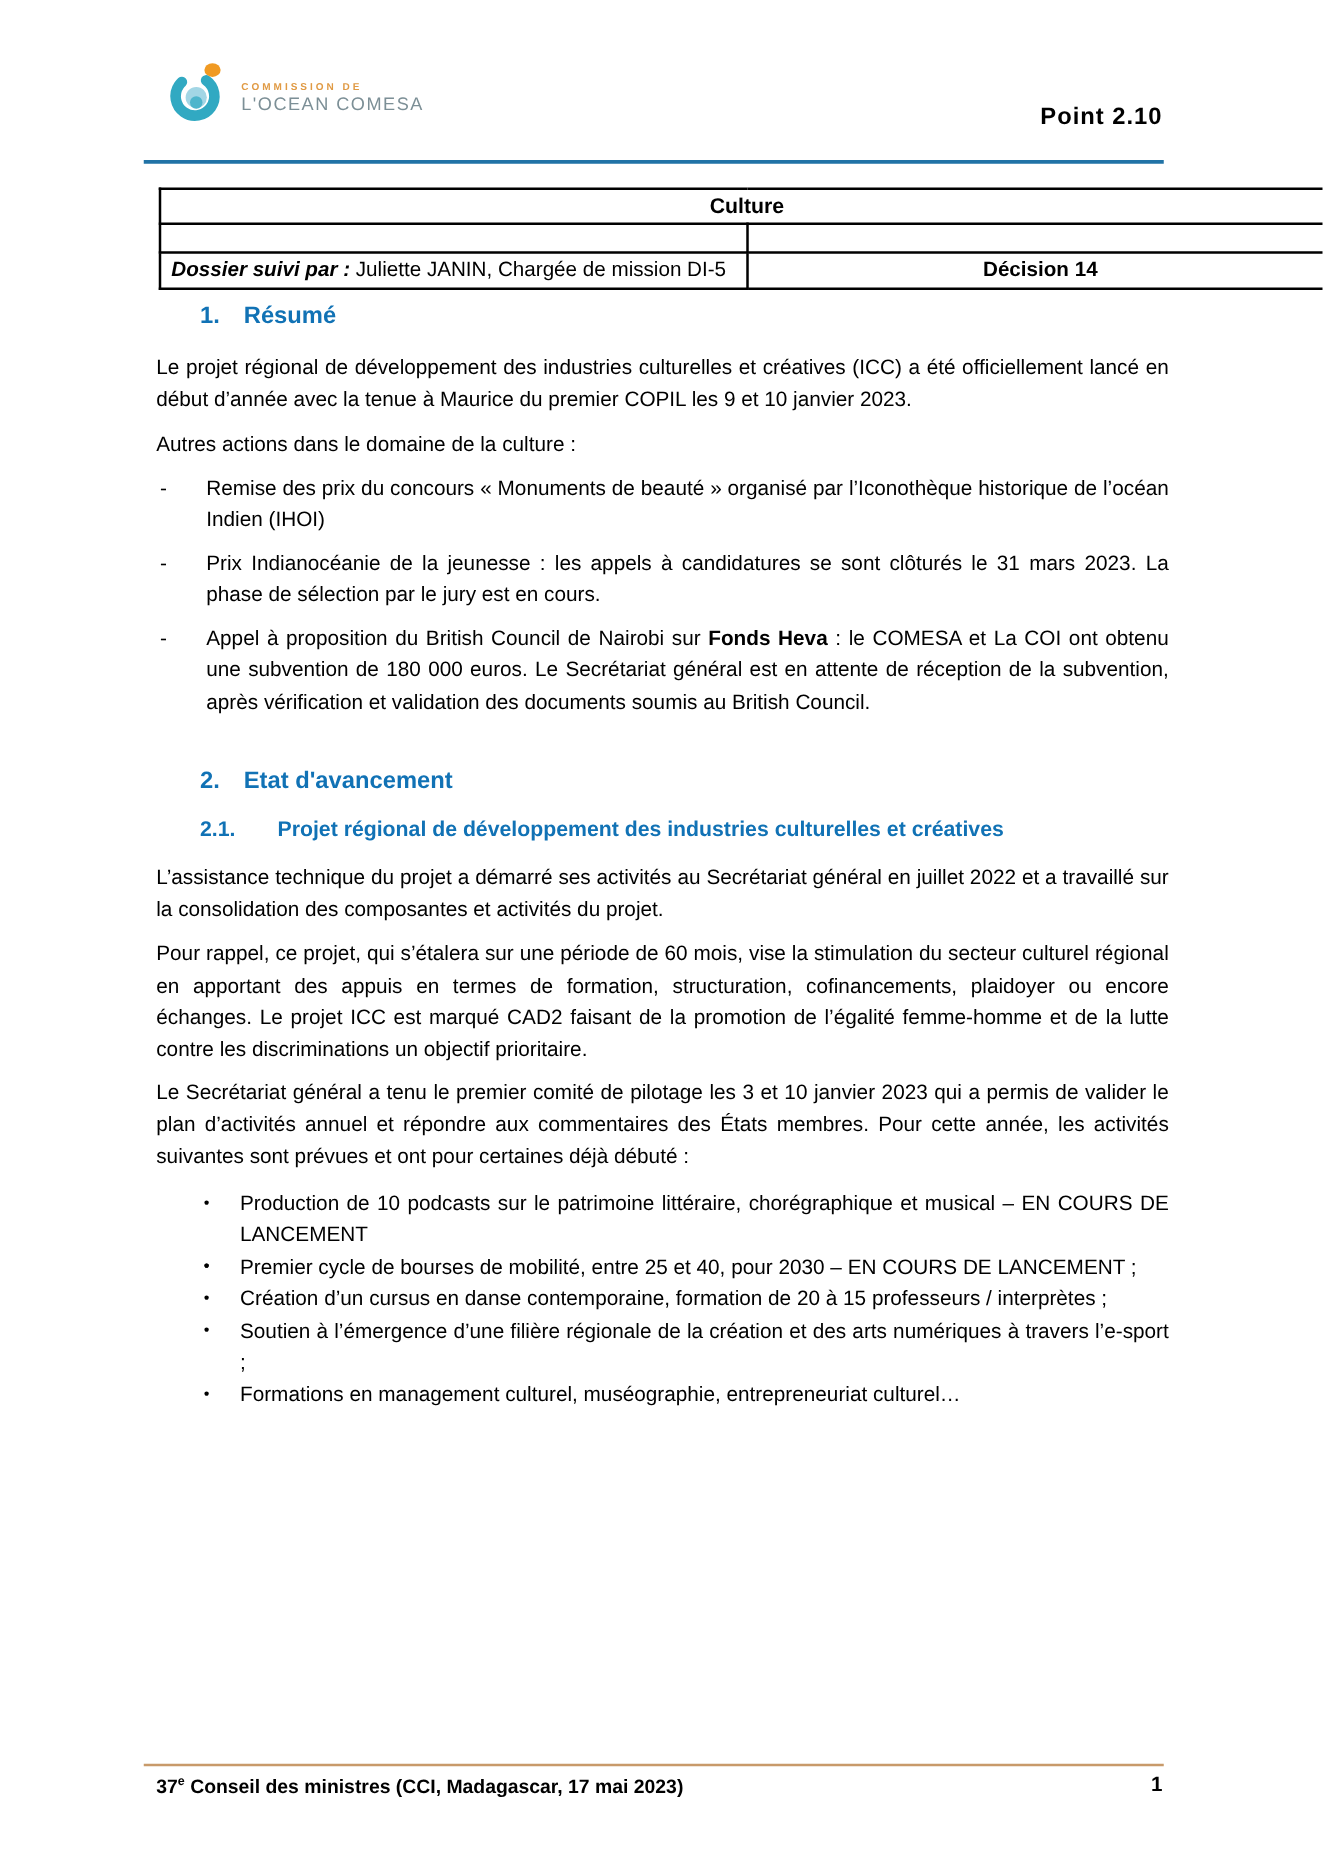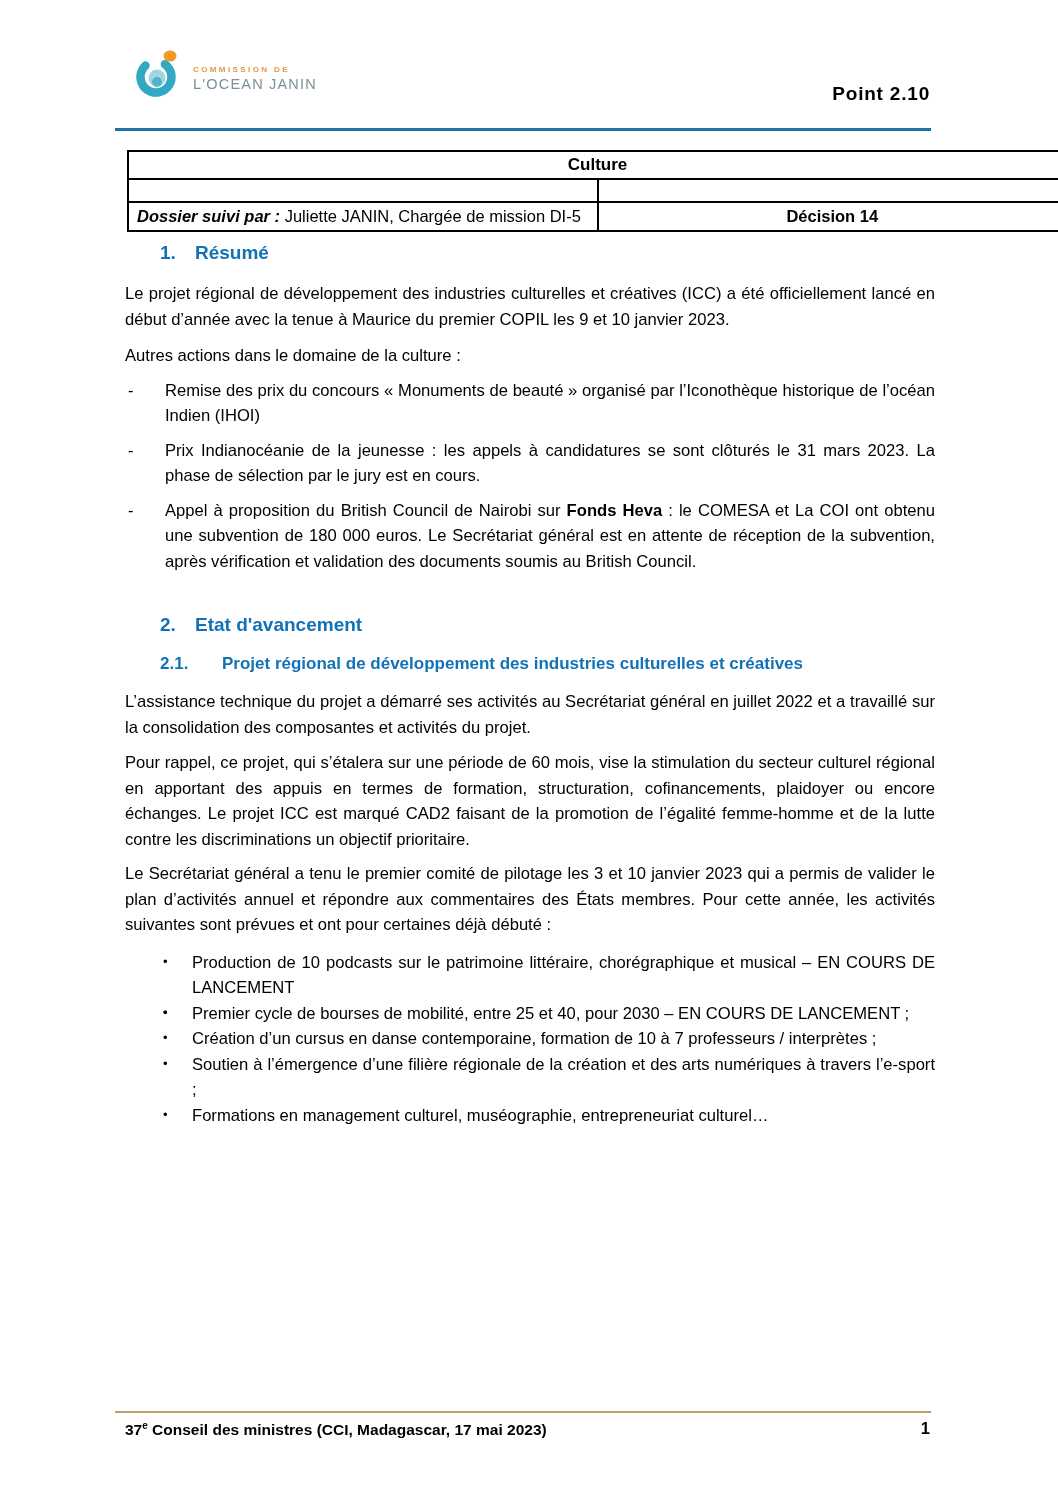--- a/index.html
+++ b/index.html
@@ -96,21 +96,21 @@
     <span>
       <svg width="46" height="54" viewBox="0 0 46 54">
         <circle cx="21" cy="31" r="15.5" fill="none" stroke="#31A9C2" stroke-width="8.5" stroke-linecap="round" stroke-dasharray="76 22" transform="rotate(-55 21 31)"></circle>
         <circle cx="22" cy="32" r="8.5" fill="#A3D6E5"></circle>
         <circle cx="22" cy="36" r="5" fill="#4FB5CC"></circle>
         <ellipse cx="35" cy="10" rx="6.5" ry="5.5" fill="#F09A23"></ellipse>
       </svg>
     </span>
     <span class="logo-text">
       <div class="logo-line1">COMMISSION DE</div>
-      <div class="logo-line2">L'OCEAN JANIN</div>
+      <div class="logo-line2">L'OCEAN COMESA</div>
     </span>
   </div>
 
   <div class="point-label">Point 2.10</div>
   <div class="rule-top"></div>
 
   <table class="info-table">
     <tbody>
         <tr class="row-title">
       <td colspan="2">Culture</td>
@@ -169,21 +169,21 @@
       </div>
       <div class="bullet-item">
         <span class="bullet-marker">•</span>
       </div>
       <div class="bullet-item">
         <span class="bullet-marker">•</span>
         <span>Premier cycle de bourses de mobilité, entre 25 et 40, pour 2030 – EN COURS DE LANCEMENT ;</span>
       </div>
       <div class="bullet-item">
         <span class="bullet-marker">•</span>
-        <span>Création d’un cursus en danse contemporaine, formation de 10 à 7 professeurs / interprètes ;</span>
+        <span>Création d’un cursus en danse contemporaine, formation de 20 à 15 professeurs / interprètes ;</span>
       </div>
       <div class="bullet-item">
         <span class="bullet-marker">•</span>
         <span>Soutien à l’émergence d’une filière régionale de la création et des arts numériques à travers l’e-sport ;</span>
       </div>
       <div class="bullet-item">
         <span class="bullet-marker">•</span>
         <span>Formations en management culturel, muséographie, entrepreneuriat culturel…</span>
       </div>
     </div>

